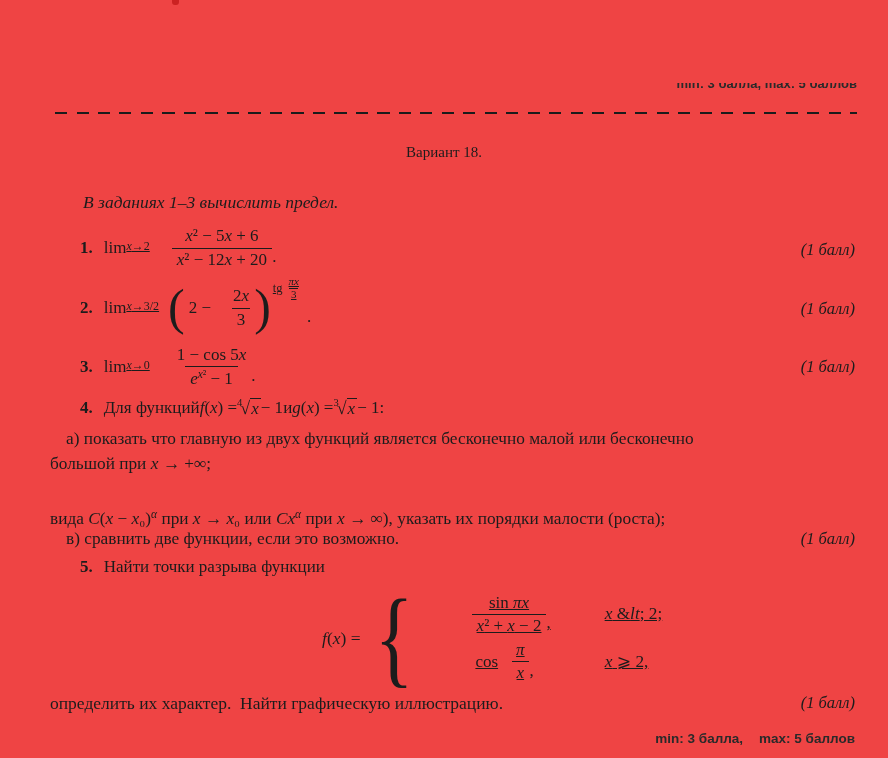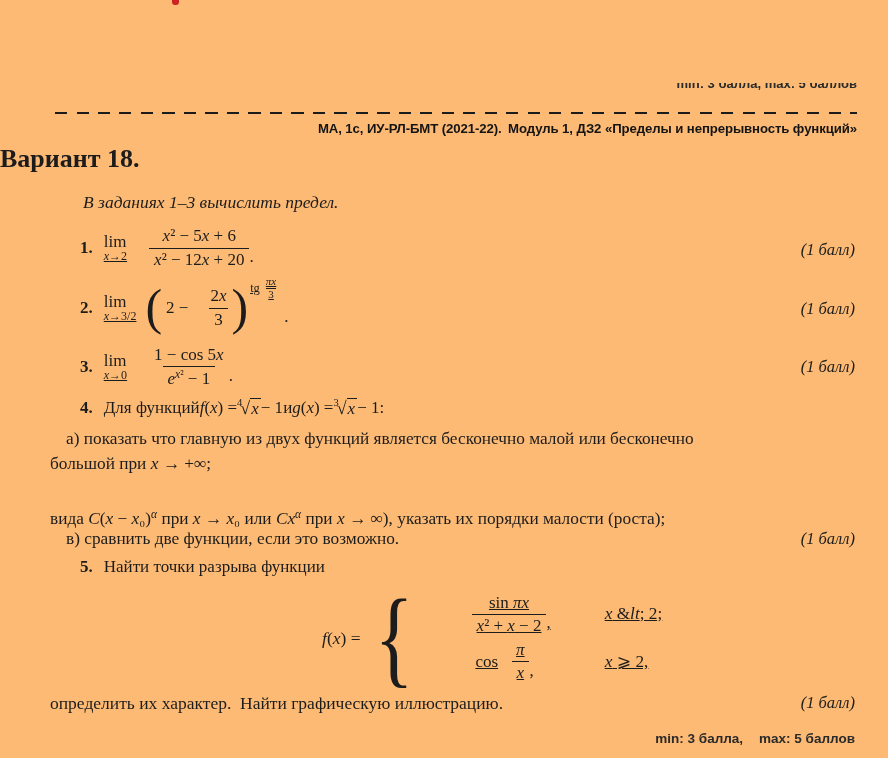--- a/index.html
+++ b/index.html
@@ -1,46 +1,46 @@
 <!DOCTYPE html>
 <html><head>
 <meta charset="utf-8">
 <style>
   html,body { margin:0; padding:0; background:#fff; }
   .page {
-    position:relative; width:888px; height:758px; background:#fdba74;
+    position:relative; width:888px; height:758px; background:#ef4444;
     color:#1c1c1c; font-family:"Liberation Serif","DejaVu Serif",serif;
     font-size:17px; overflow:hidden;
   }
   .sans { font-family:"Liberation Sans","DejaVu Sans",sans-serif; }
 
   
   .red-mark { position:absolute; left:172px; top:0; width:7px; height:5px;
     border-radius:0 0 3px 3px; }
 
   
   .top-cut { position:absolute; top:83px; right:31px; height:12px; overflow:hidden; }
   .top-cut span { display:block; margin-top:-7px; font-size:13px; font-weight:600;
     font-family:"Liberation Sans","DejaVu Sans",sans-serif; color:#2a2a2a; }
 
   .dashes { position:absolute; top:112px; left:55px; right:31px; height:2.3px;
     background:repeating-linear-gradient(to right,#1b1b1b 0 12px,transparent 12px 21.5px); }
 
   .course-header { position:absolute; top:121px; right:31px; font-size:13.2px;
     font-weight:700; color:#141414; letter-spacing:-0.1px; }
 
-  .title { position:absolute; top:144px; left:0; width:100%; text-align:left;
-    font-size:26px; font-weight:700; }
+  .title { position:absolute; top:144px; left:0; width:100%; text-align:center;
+    font-size:15px; font-weight:400; }
 
   .intro { position:absolute; top:192px; left:83px; font-style:italic; font-size:17.5px; }
 
   
   .prob { position:absolute; left:80px; display:flex; align-items:center; }
   .pnum { font-weight:bold; margin-right:11px; }
-  .limwrap { display:inline-flex; flex-direction:column; align-items:flex-start; margin-right:9px; }
+  .limwrap { display:inline-flex; align-items:center; margin-right:9px; }
   .limwrap .sub { font-size:12px; margin-top:-3px;text-decoration:underline; }
   .frac { display:inline-flex; flex-direction:column; align-items:center; text-align:center;margin-left:13px; }
   .frac .fr-num, .frac .fr-den { padding:1px 5px; line-height:1.18; }
   .frac .fr-den { border-top:1.4px solid #1c1c1c; }
   .baseline { transform:translateY(9px); display:inline-block; }
 
   .bigp { font-size:50px; font-weight:400; line-height:0; position:relative; top:-1px; }
   .exp { display:inline-flex; align-items:center; font-size:12.5px; transform:translateY(-20px);
     margin-left:2px;text-decoration:underline; }
   .exp .frac { font-size:11px; margin-left:4px; }
@@ -80,21 +80,20 @@
 <div class="page">
 
   <div class="red-mark" style="background: rgb(204, 34, 34);"></div>
 
   <div class="top-cut">
     <span>min: 3 балла,   max: 5 баллов</span>
   </div>
 
   <div class="dashes"></div>
 
-  <div class="course-header sans">МА, 1с, ИУ-РЛ-БМТ (2021-22). Модуль 1, ДЗ2 «Пределы и непрерывность функций»</div>
 
   <div class="title">Вариант 18.</div>
 
   <div class="intro">В заданиях 1–3 вычислить предел.</div>
 
   <div class="prob" style="top:222px; height:52px;">
     <span class="pnum">1.</span>
     <span class="limwrap">
       <span>lim</span>
       <span class="sub mi"><i>x</i>→2</span>

